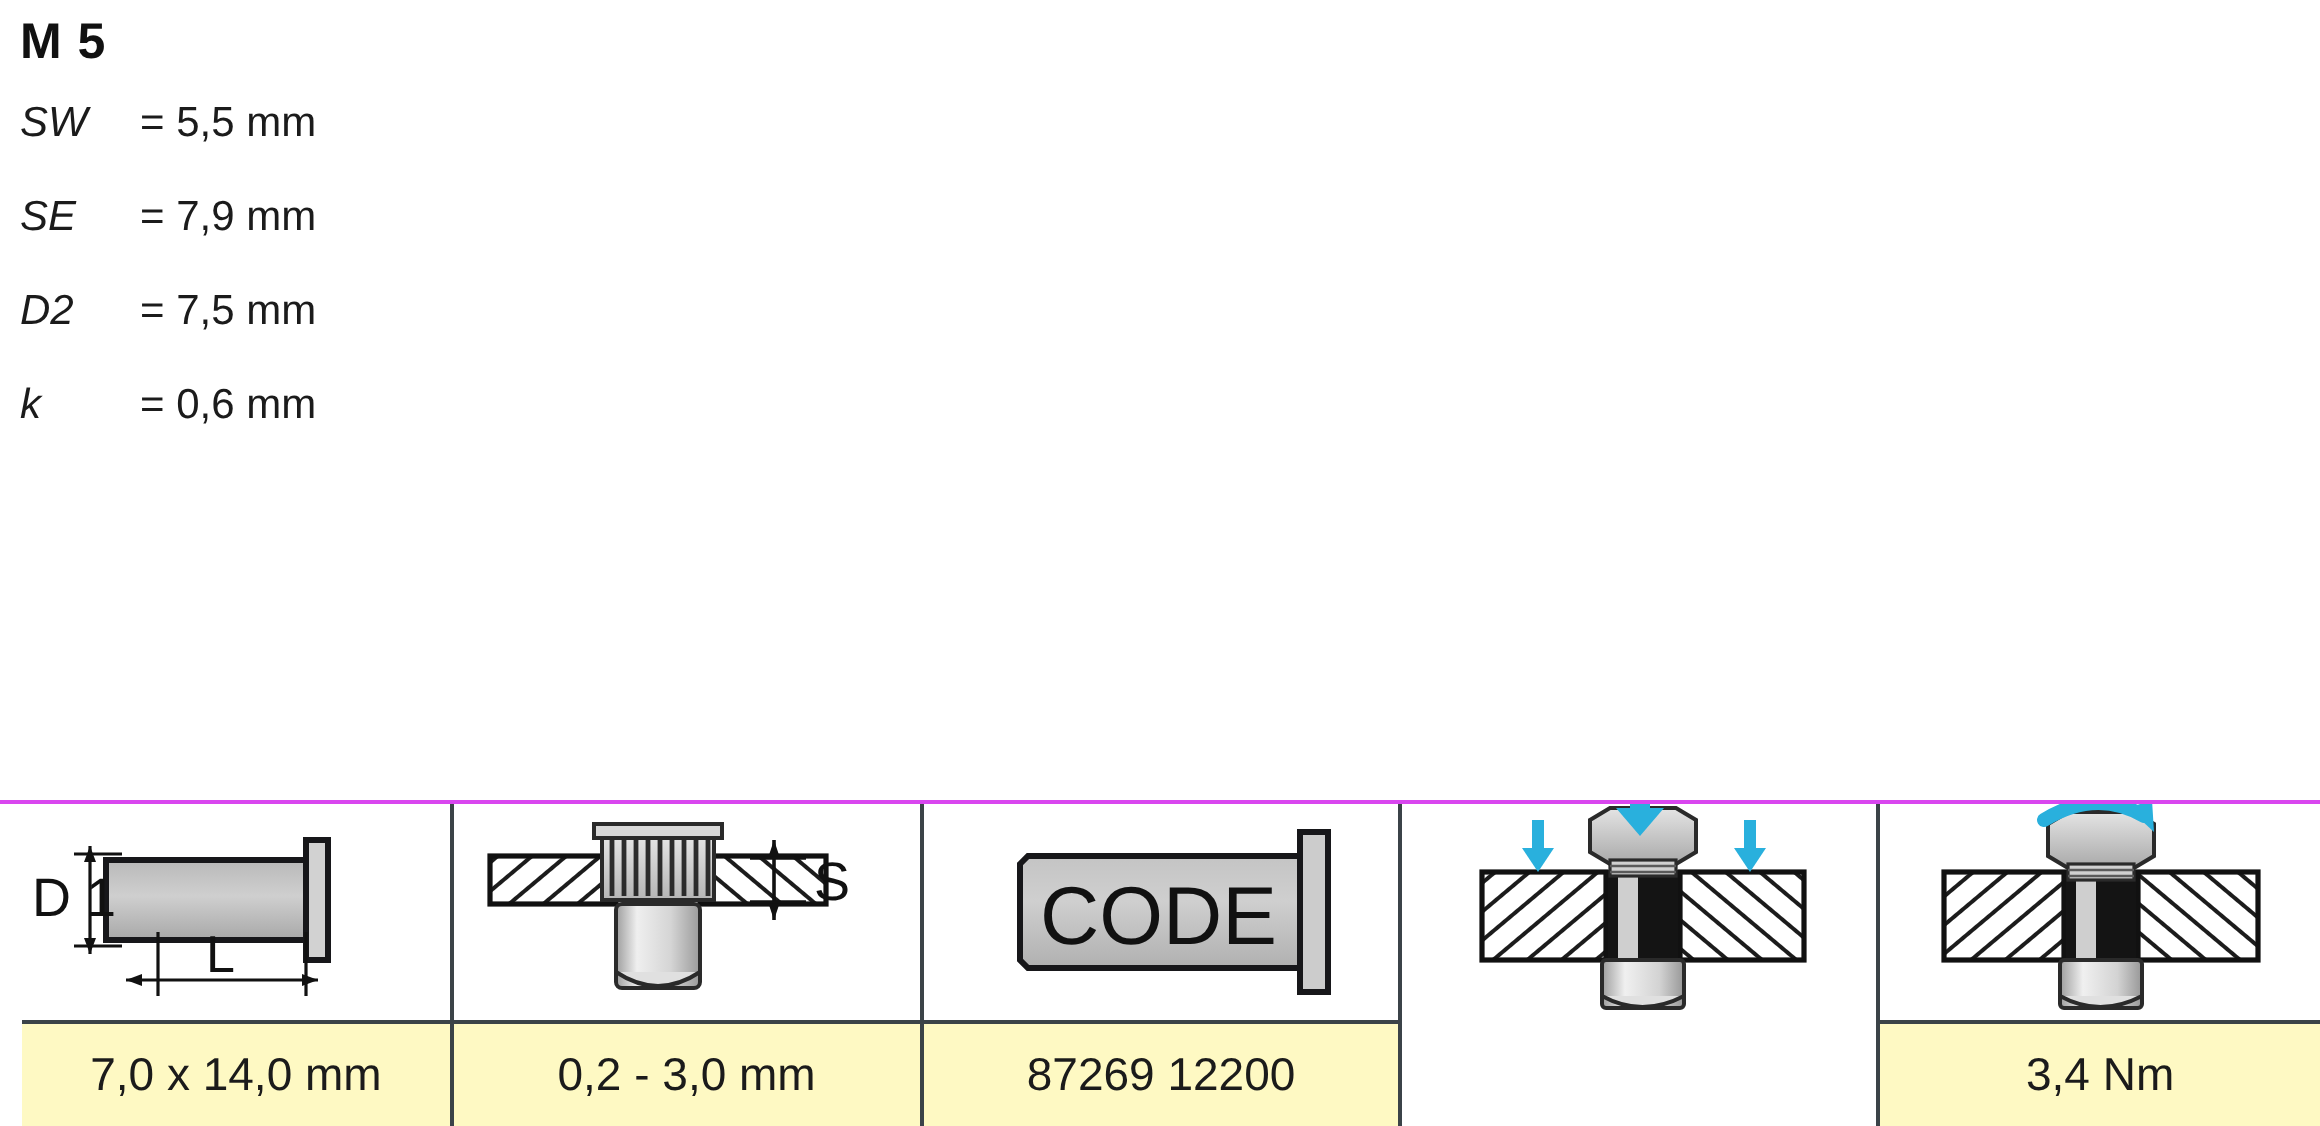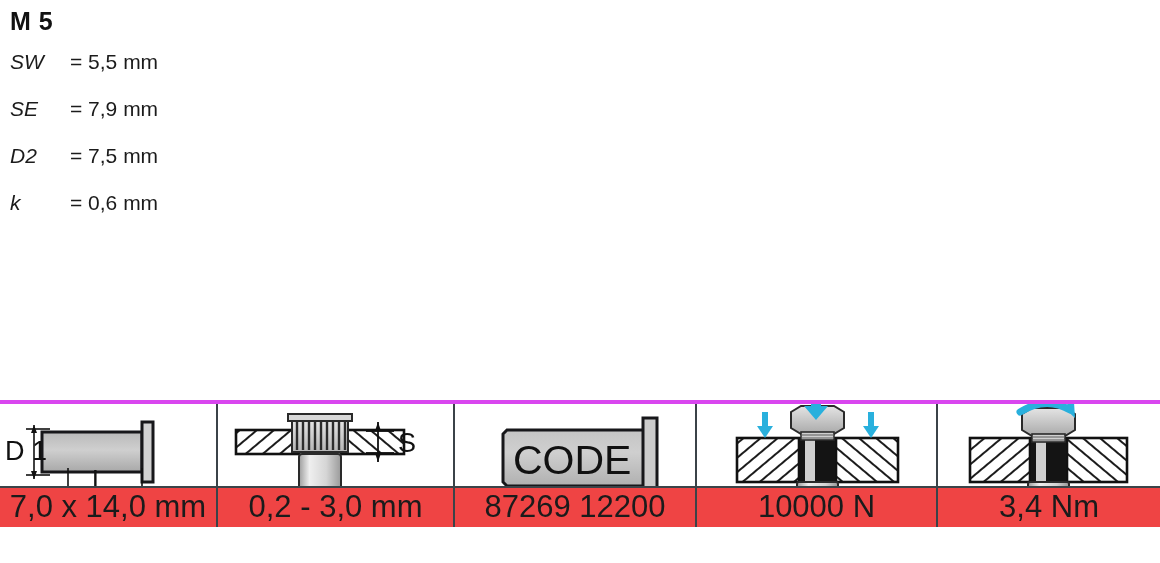--- a/index.html
+++ b/index.html
@@ -46,49 +46,50 @@
   .spec-val {
     white-space: pre;
   }
 
   
   .table {
     position: absolute;
     left: 0;
     top: 400px;
     width: 1160px;
-    height: 127px;
-    border-top: 4px solid #d946ef;
+    height: 163px;
+    border-top: 2px solid #d946ef;
     box-sizing: border-box;
     display: flex;
+    padding-left: 11px;
   }
   .cell {
     position: relative;
     box-sizing: border-box;
     border-right: 2px solid #3b4348;
     display: flex;
     flex-direction: column;
     background: #ffffff;
   }
   .cell:last-child {
     border-right: none;
   }
   .cell-fig {
     position: relative;
     height: 109px;
     overflow: hidden;
   }
   .cell-val {
     height: 52px;
     border-top: 2px solid #3b4348;
-    background: #ef4444;
+    background: #fef9c3;
     display: flex;
     align-items: center;
     justify-content: center;
-    font-size: 31px;
+    font-size: 23px;
     color: #1b1b1b;
     white-space: pre;
   }
 
   .fig-svg {
     position: absolute;
     left: 0;
     top: 0;
     display: block;
   }
@@ -281,21 +282,20 @@
             <rect x="114" y="-10" width="10" height="14"></rect>
             <polygon points="107,2 131,2 119,16"></polygon>
           </g>
           <g>
             <rect x="171" y="8" width="6" height="16"></rect>
             <polygon points="166,22 182,22 174,34"></polygon>
           </g>
         </g>
       </svg>
     </div>
-    <div class="cell-val">10000 N</div>
   </div>
 
   <div class="cell" style="width:222px">
     <div class="cell-fig">
       <svg class="fig-svg" width="222" height="109" viewBox="0 0 222 109">
         <defs>
           <pattern id="hatchL5" width="11" height="11" patternUnits="userSpaceOnUse" patternTransform="rotate(50)">
             <rect width="11" height="11" fill="#ffffff"></rect>
             <line x1="0" y1="0" x2="0" y2="11" stroke="#1c1c1c" stroke-width="4"></line>
           </pattern>

